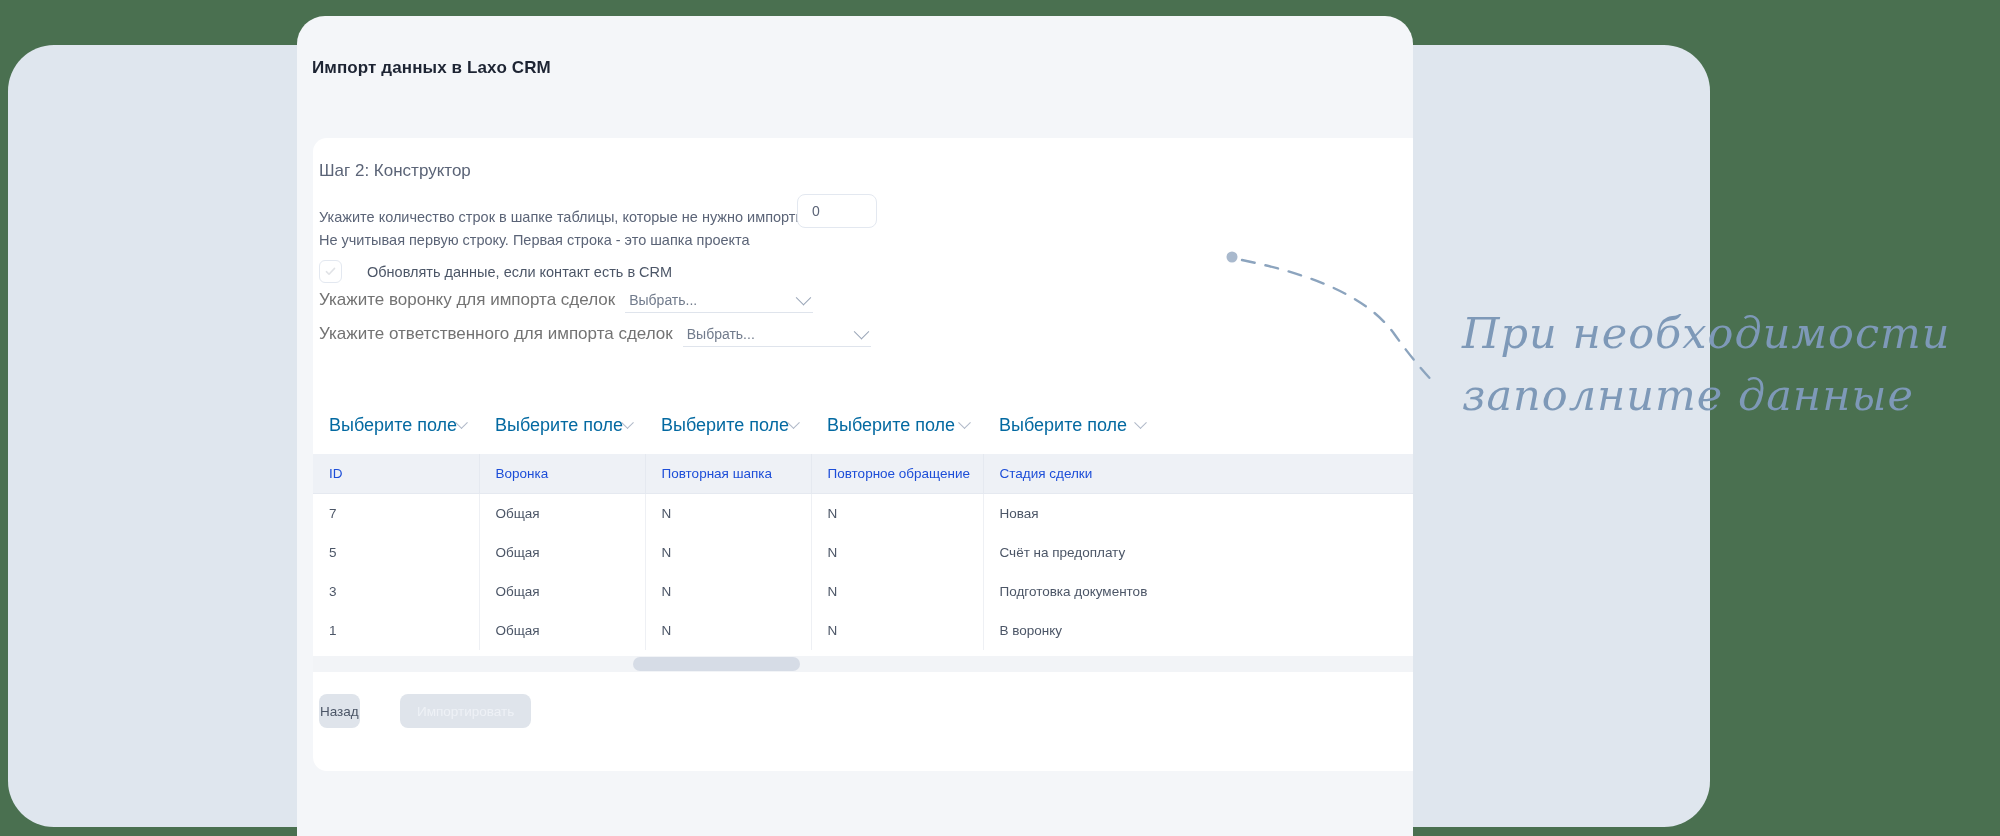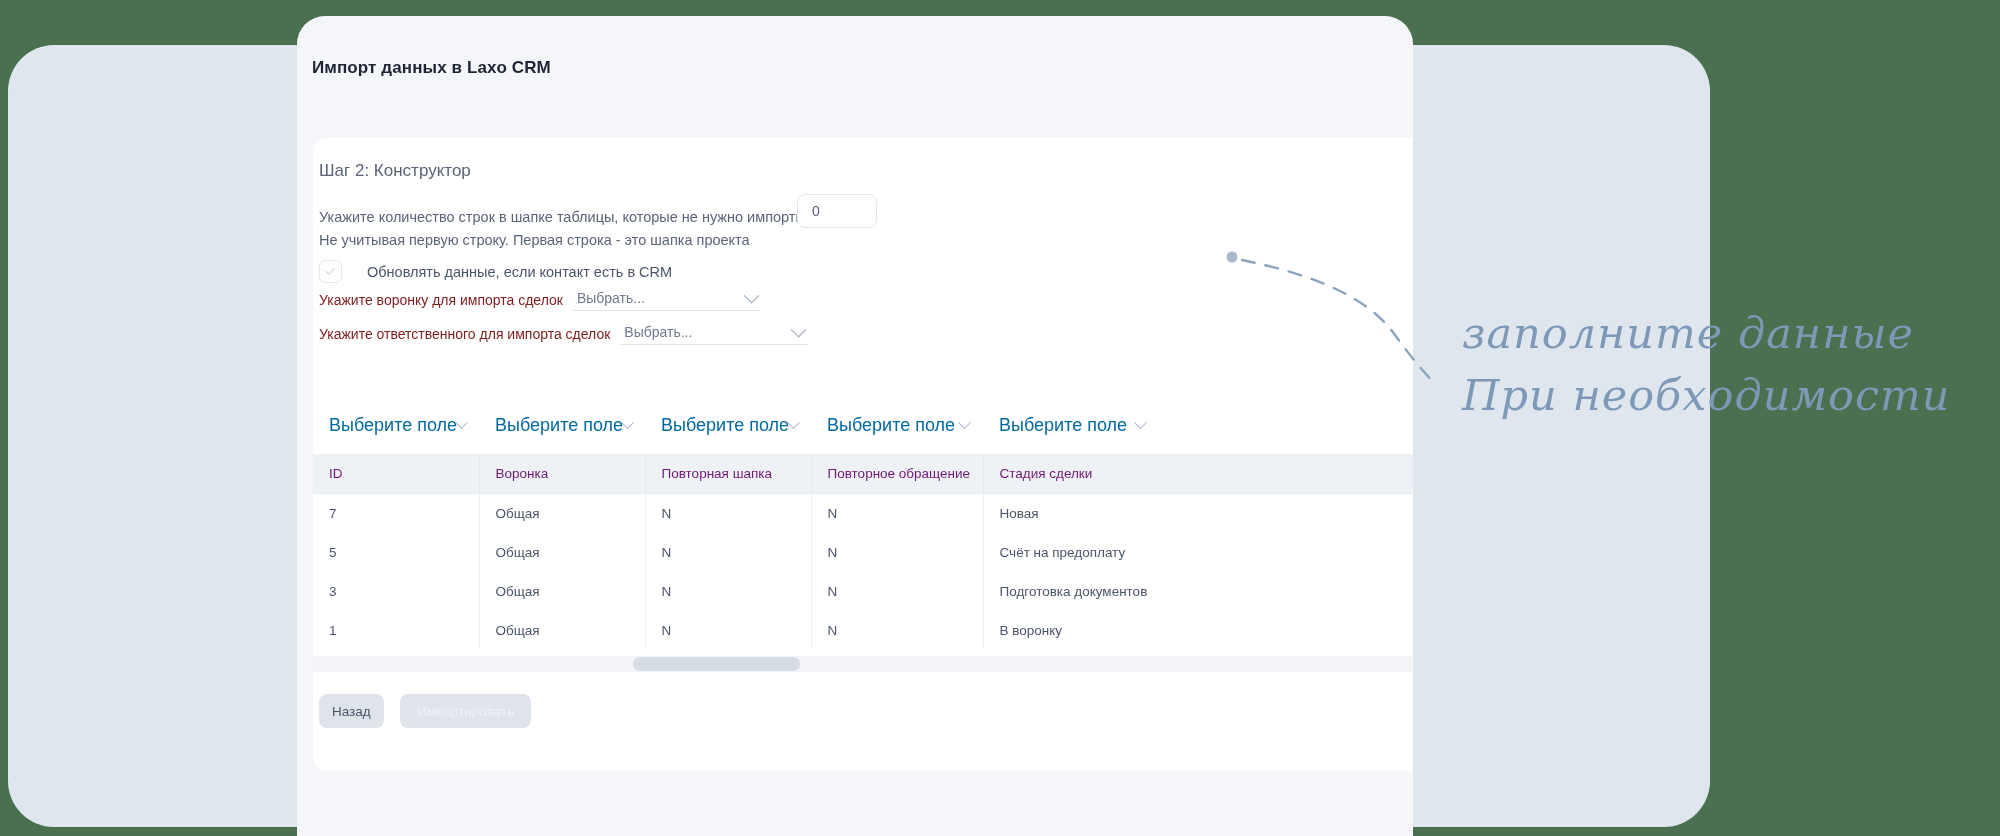--- a/index.html
+++ b/index.html
@@ -102,22 +102,22 @@
     white-space:nowrap;
   }
 
   
   .field-row{
     position:absolute;
     display:flex;align-items:flex-end;
     white-space:nowrap;
   }
   .field-label{
-    font-size:14px;
-    color:#7f1d1d;
+    font-size:17px;
+    color:#737373;
     padding-bottom:3px;
   }
   .uline-select{
     margin-left:10px;
     width:180px;
     border-bottom:1px solid #dfe4ec;
     display:flex;align-items:center;justify-content:space-between;
     padding:0 4px 4px 4px;
     cursor:pointer;
   }
@@ -172,21 +172,21 @@
     border-collapse:collapse;
     table-layout:fixed;
   }
   #data-table th{
     background:#eef1f6;
     border-bottom:1px solid #e5e9f0;
     border-right:1px solid #e5e9f0;
     text-align:left;
     font-size:13.5px;
     font-weight:normal;
-    color:#701a75;
+    color:#1d4ed8;
     padding:12px 0 12px 16px;
     height:38px;
     box-sizing:border-box;
     white-space:nowrap;
     overflow:hidden;
   }
   #data-table td{
     border-right:1px solid #eef0f4;
     border-bottom:0;
     font-size:13.5px;
@@ -217,21 +217,21 @@
     background:#d6dce6;
     border-radius:7px;
     cursor:pointer;
   }
 
   
   #btn-back{
     position:absolute;
     left:22px; top:678px;
     height:34px;
-    padding:0 13px;
+    padding:0 1px;
     background:#dfe4eb;
     color:#4c5667;
     border:none;border-radius:8px;
     font-family:"Liberation Sans", sans-serif;
     font-size:13.5px;
     cursor:pointer;
   }
   #btn-import{
     position:absolute;
     left:103px; top:678px;
@@ -389,15 +389,15 @@
   <button id="btn-back">Назад</button>
   <button id="btn-import">Импортировать</button>
 </div>
 
 <svg id="annotation-arrow">
   <circle cx="52" cy="27" r="5.5" fill="#a9b9cd"></circle>
   <path d="M62 30 C 120 42, 185 62, 215 105 C 240 140, 262 162, 280 178" fill="none" stroke="#8ca4be" stroke-width="2.4" stroke-dasharray="13 11" stroke-linecap="round"></path>
 </svg>
 
 <div id="annotation-text">
+  <div>При необходимости</div>
   <div>заполните данные</div>
-  <div>При необходимости</div>
 </div>
 
 </body></html>

